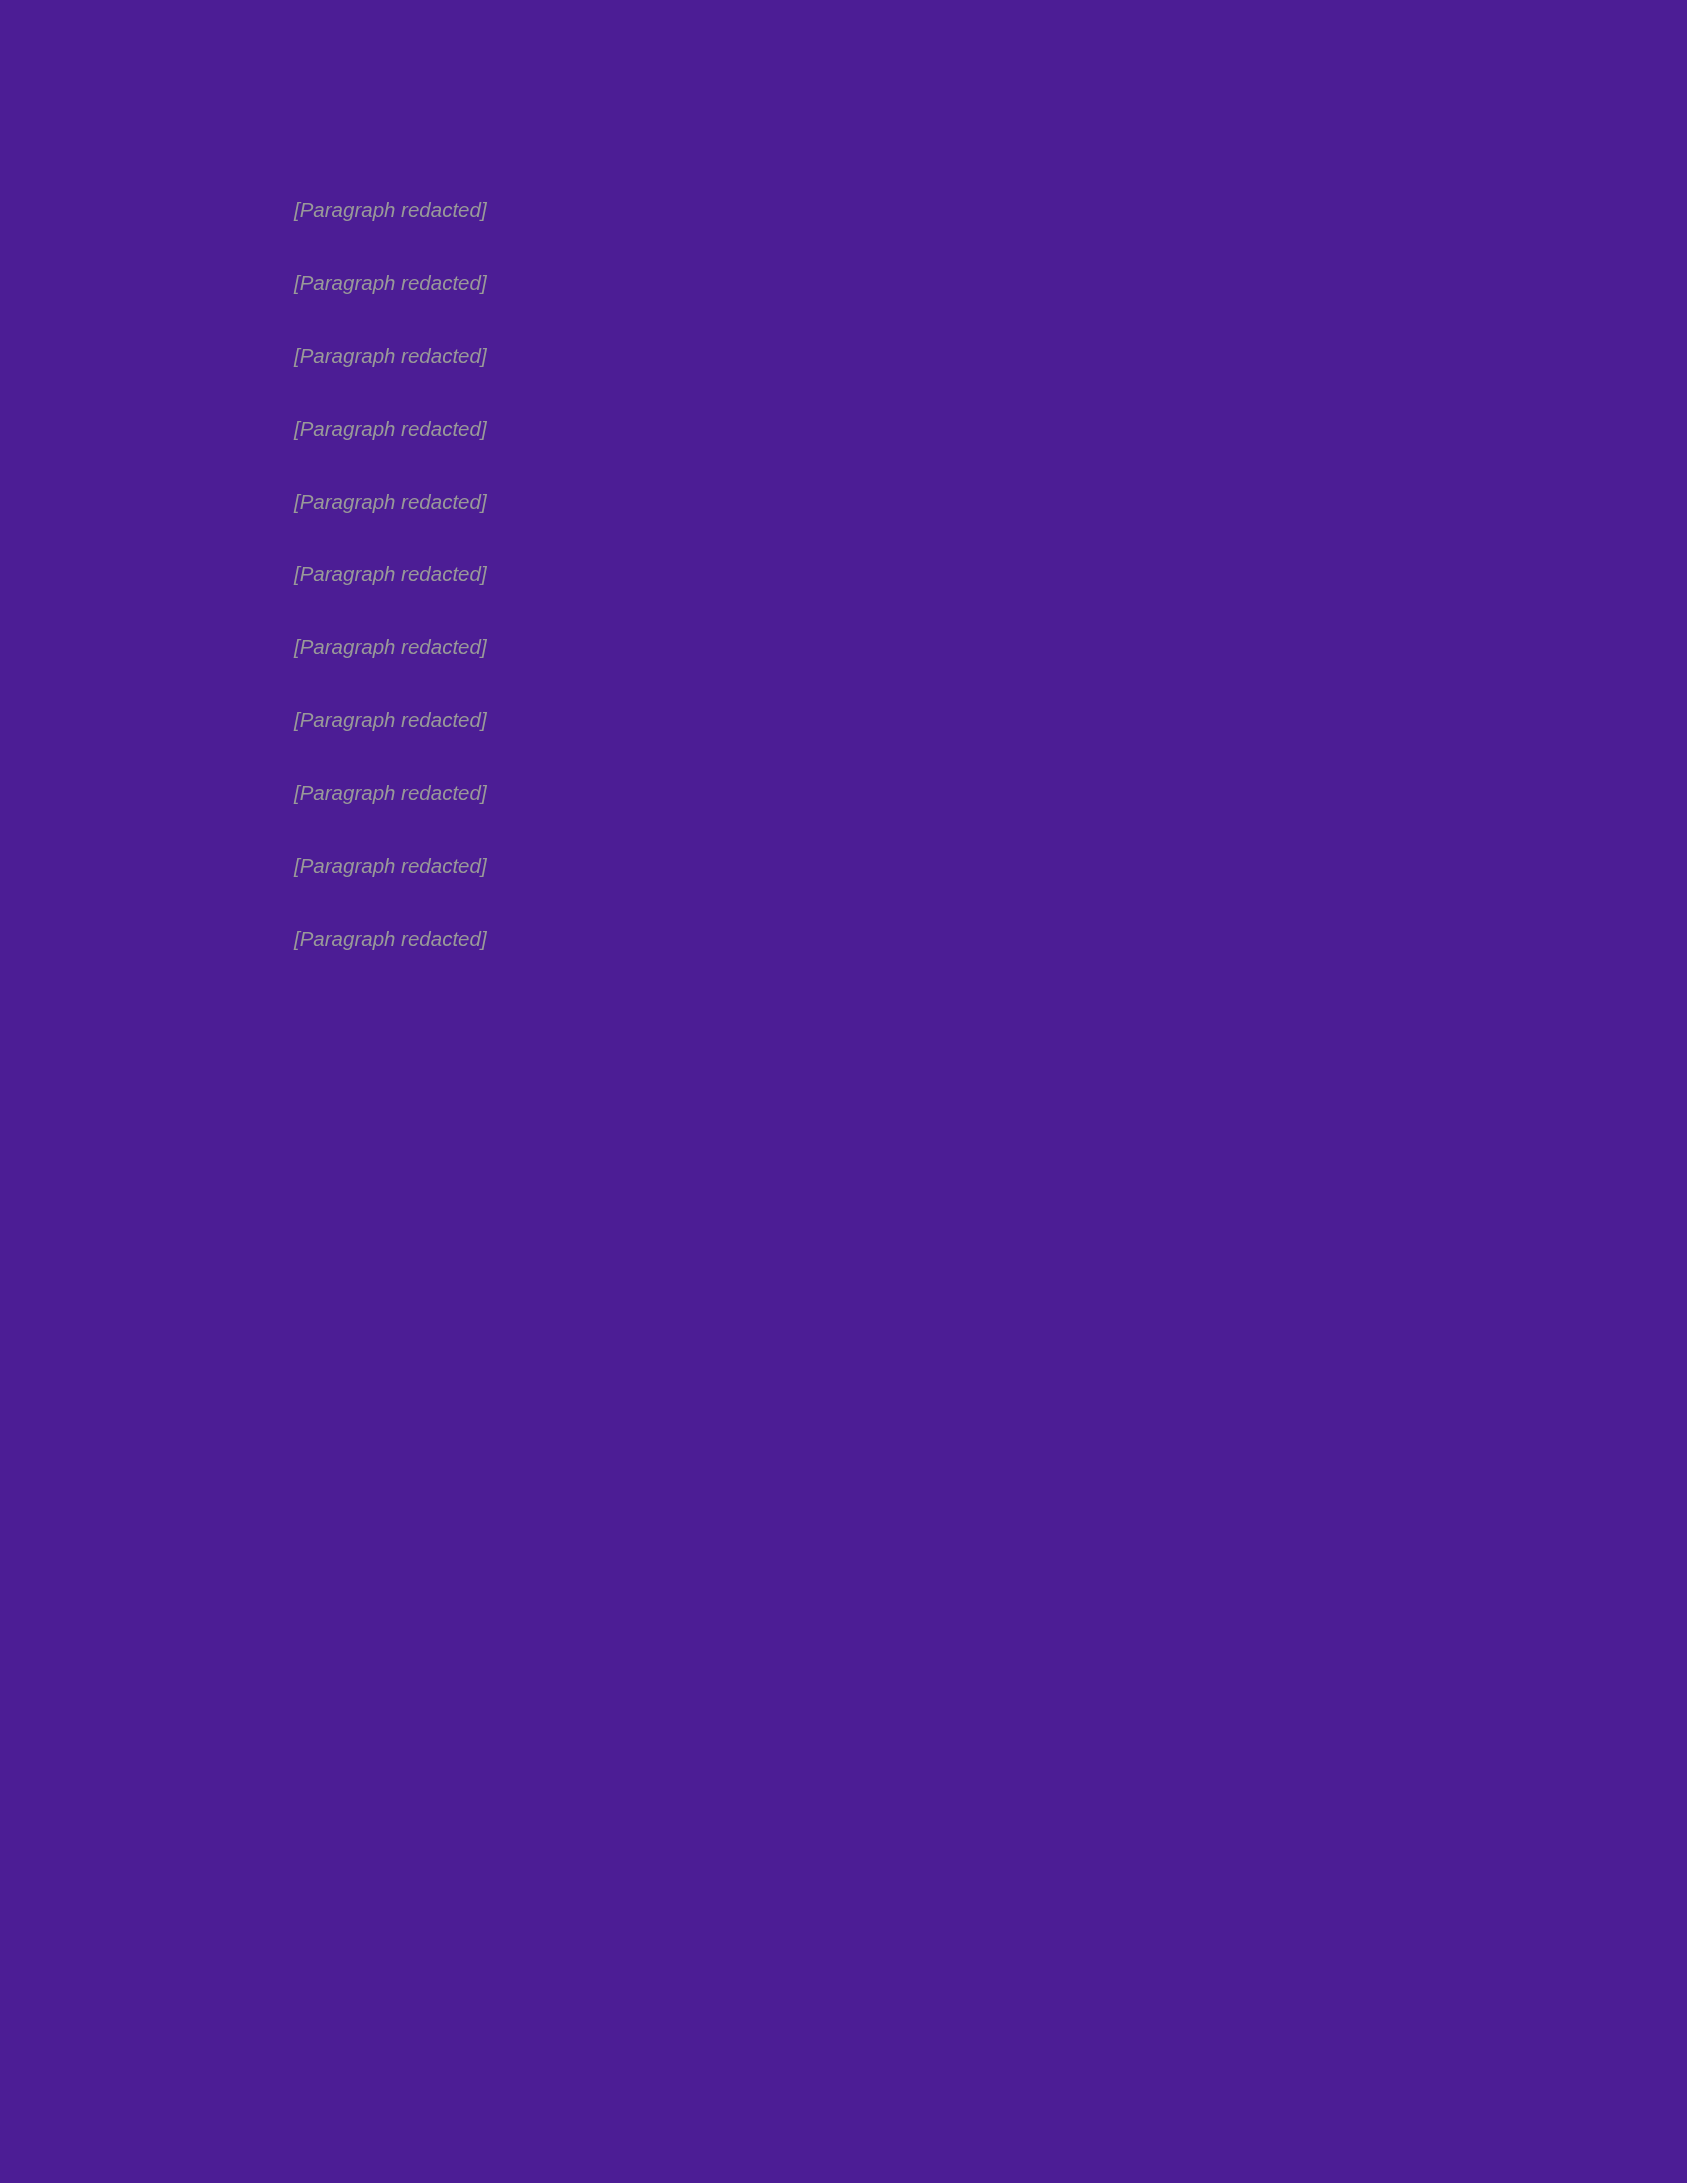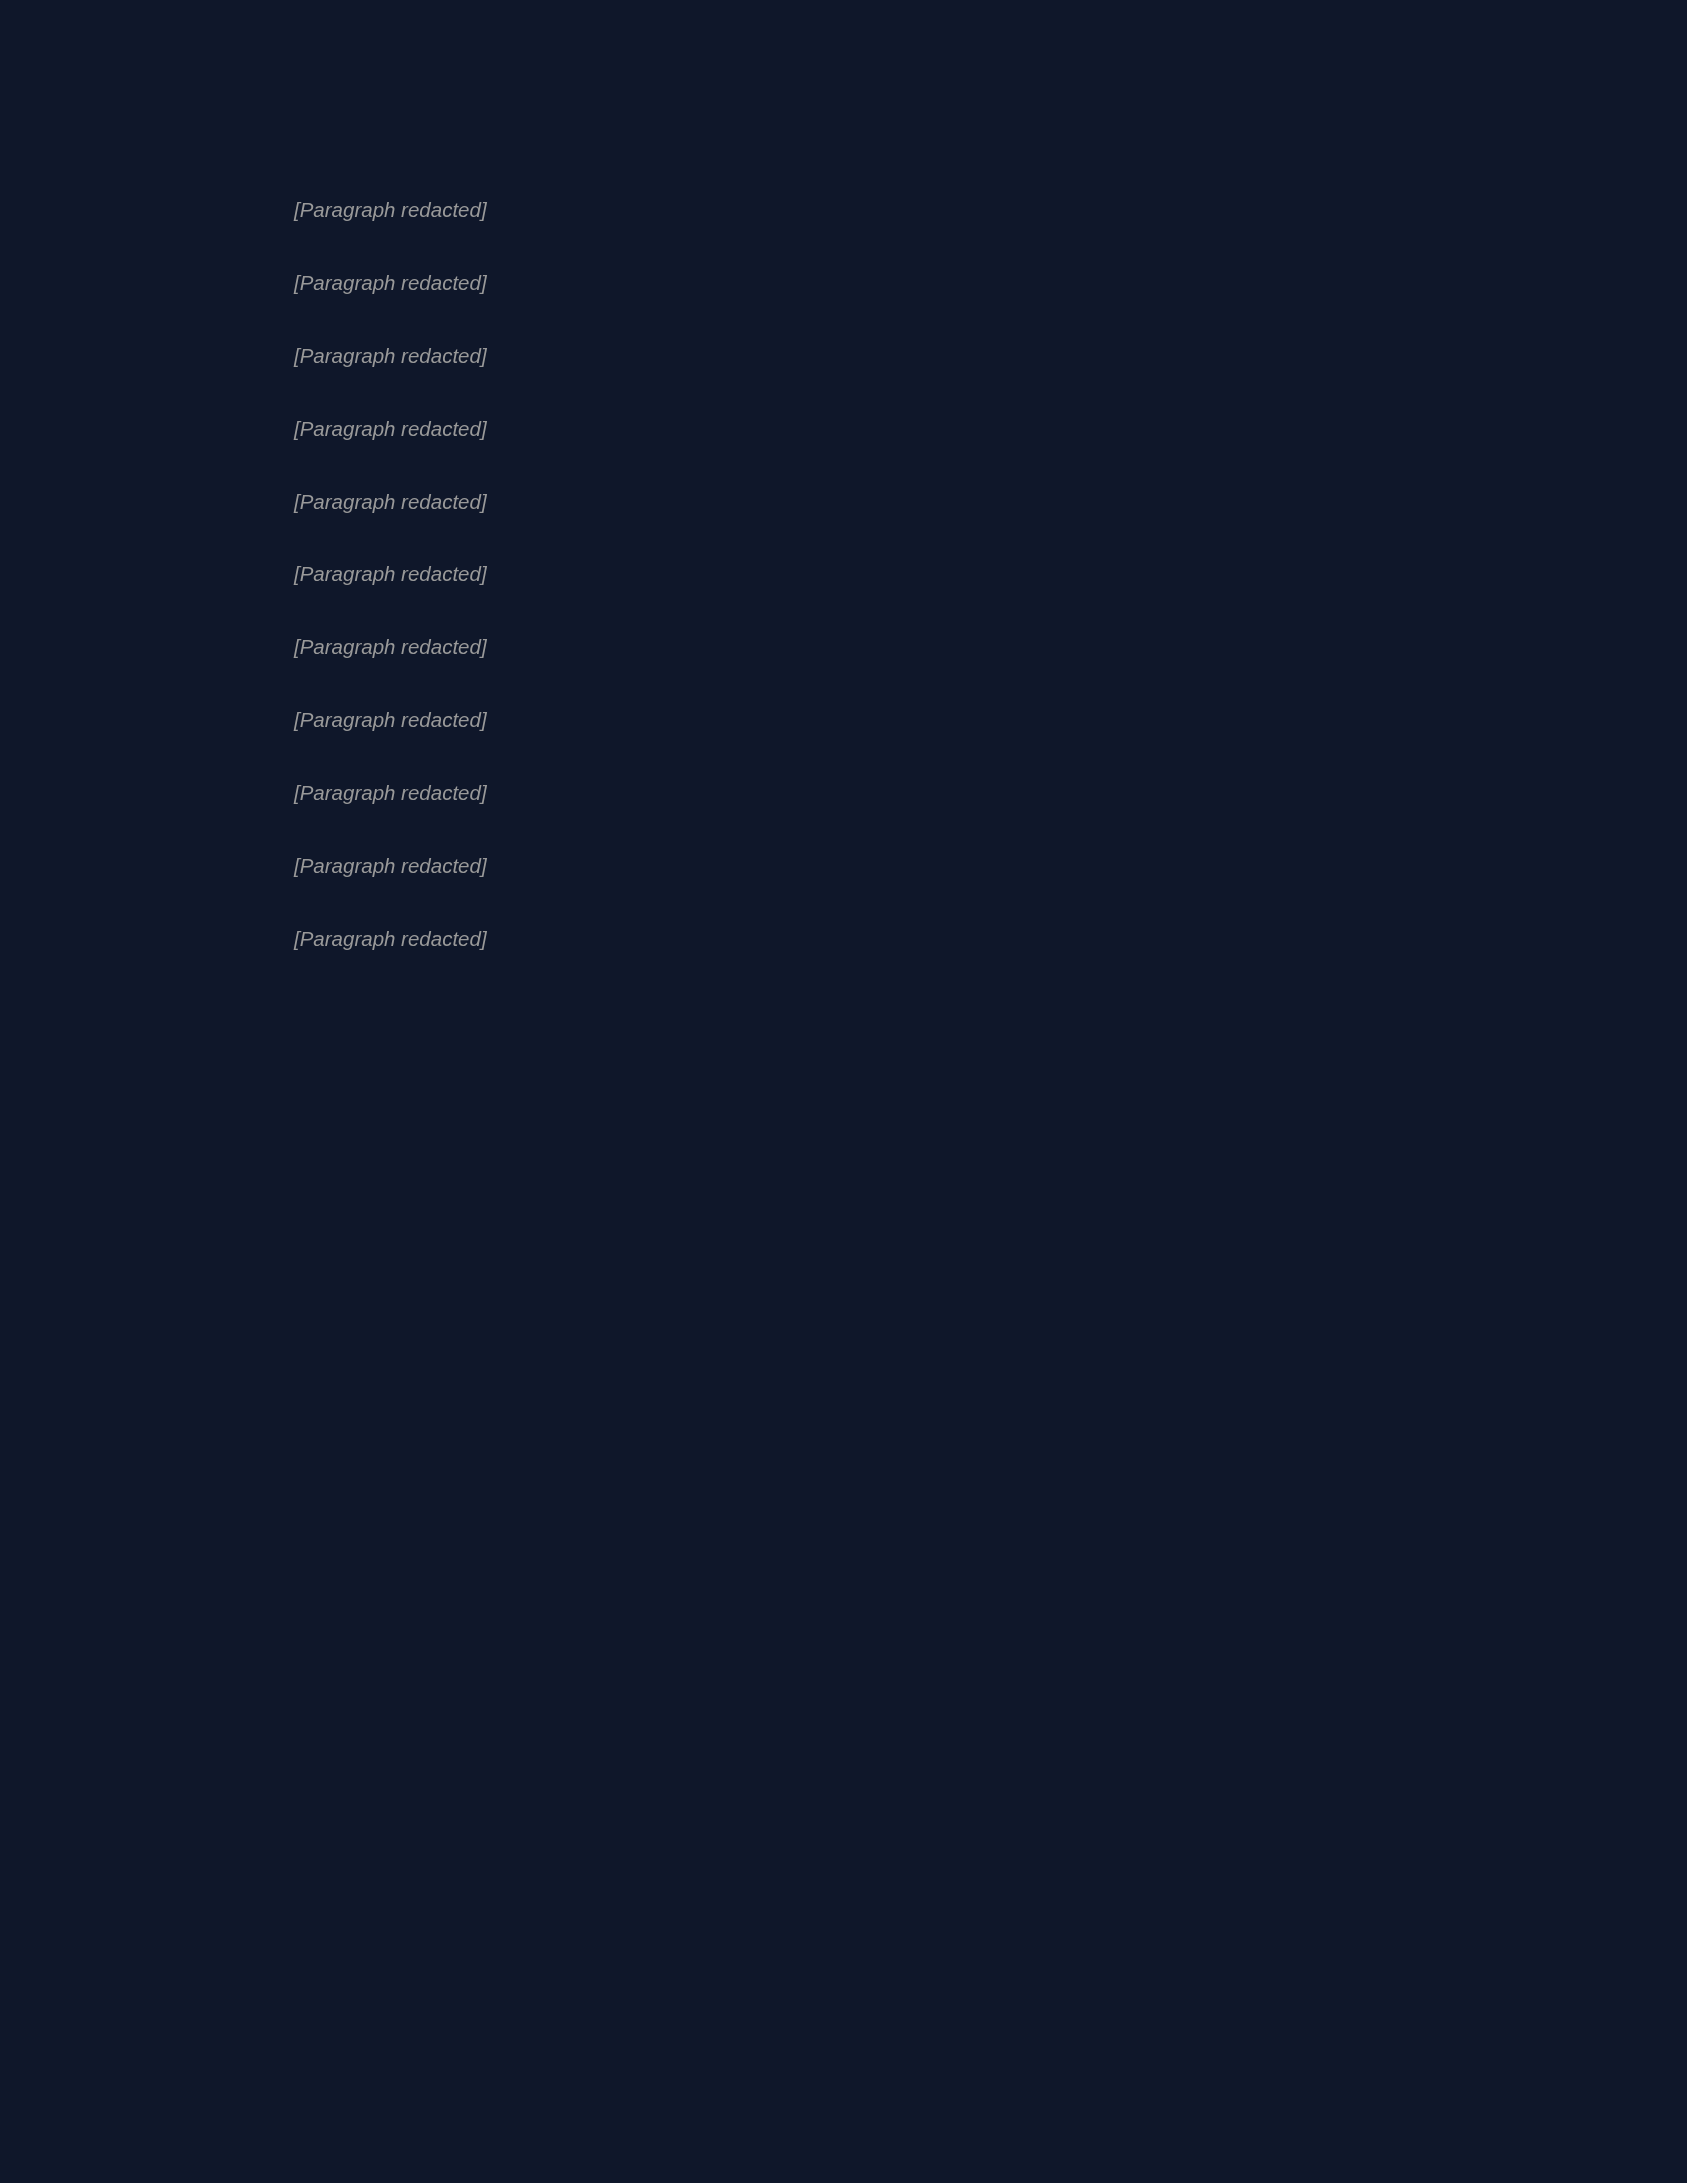--- a/index.html
+++ b/index.html
@@ -1,16 +1,16 @@
 <!DOCTYPE html>
 <html style="font-size:10.6px"><head>
 <meta charset="utf-8">
 <style>
   body { margin:0; background:#fff; font-family:"Liberation Sans", sans-serif; }
-  .page { width:1687px; height:2183px; background:#0f172a; box-sizing:border-box;
+  .page { width:1687px; height:2183px; background:#4c1d95; box-sizing:border-box;
           padding:192px 195px; color:#111; }
   .para { font-size:20.5px; line-height:1.75; text-align:justify;
           text-indent:99px; margin:0 0 37px 0; color:#999; font-style:italic; }
 </style>
 </head>
 <body>
 
 <div class="page">
   <div id="paras">
       <p class="para">[Paragraph redacted]</p>

